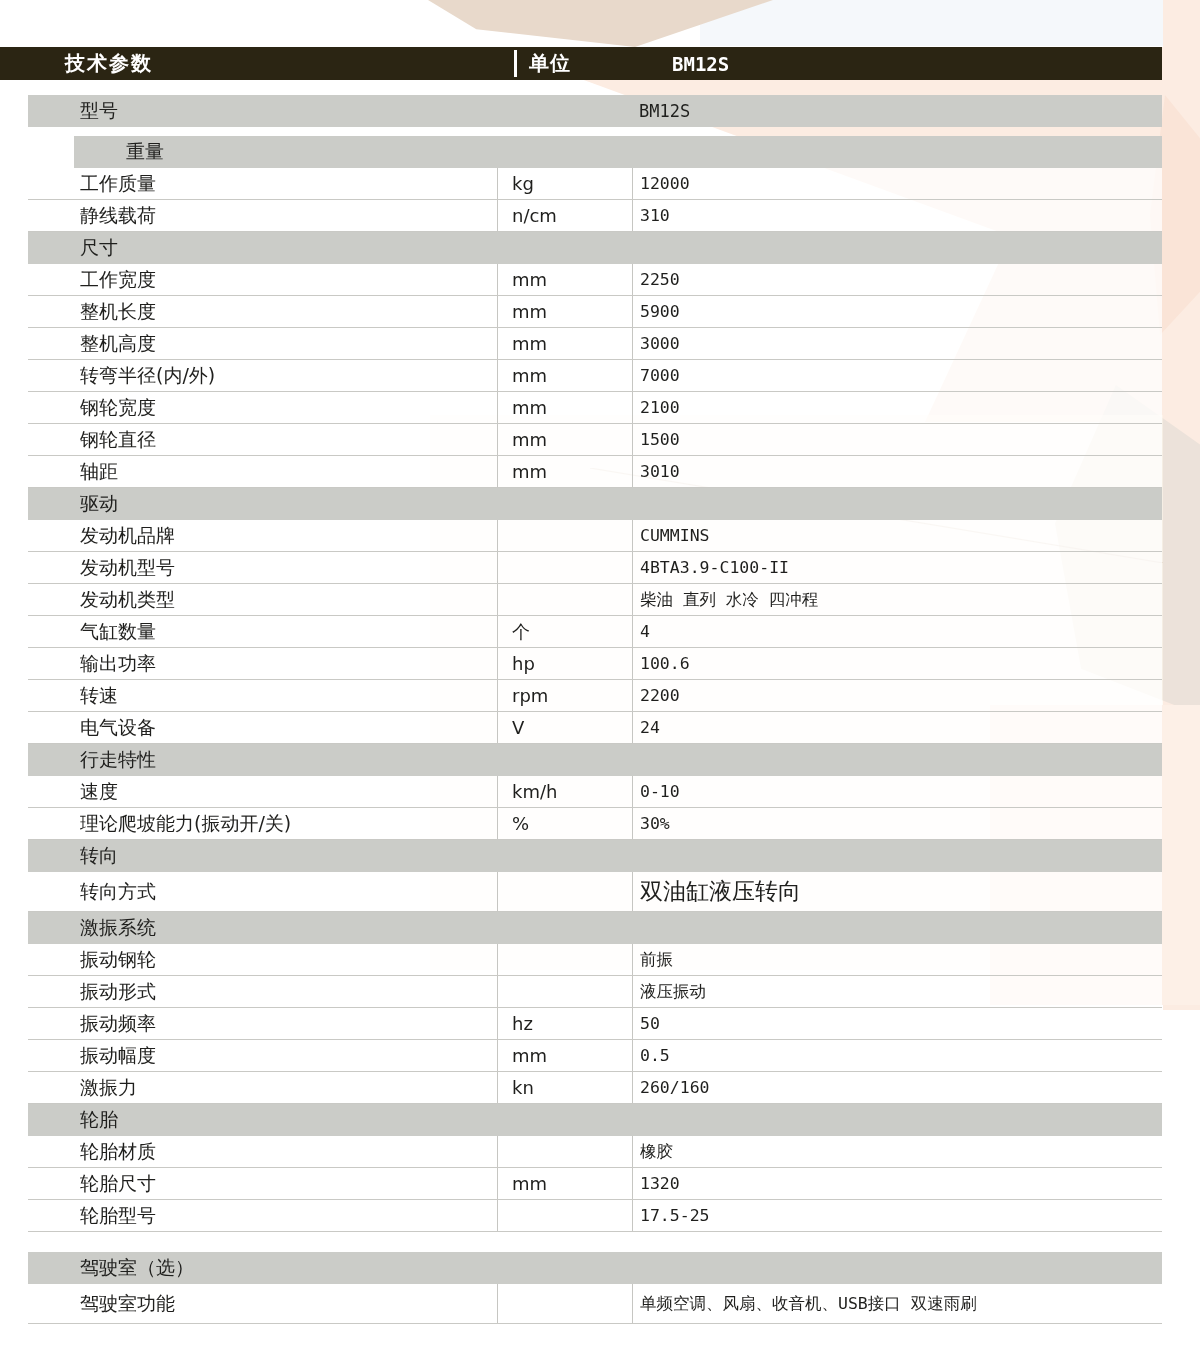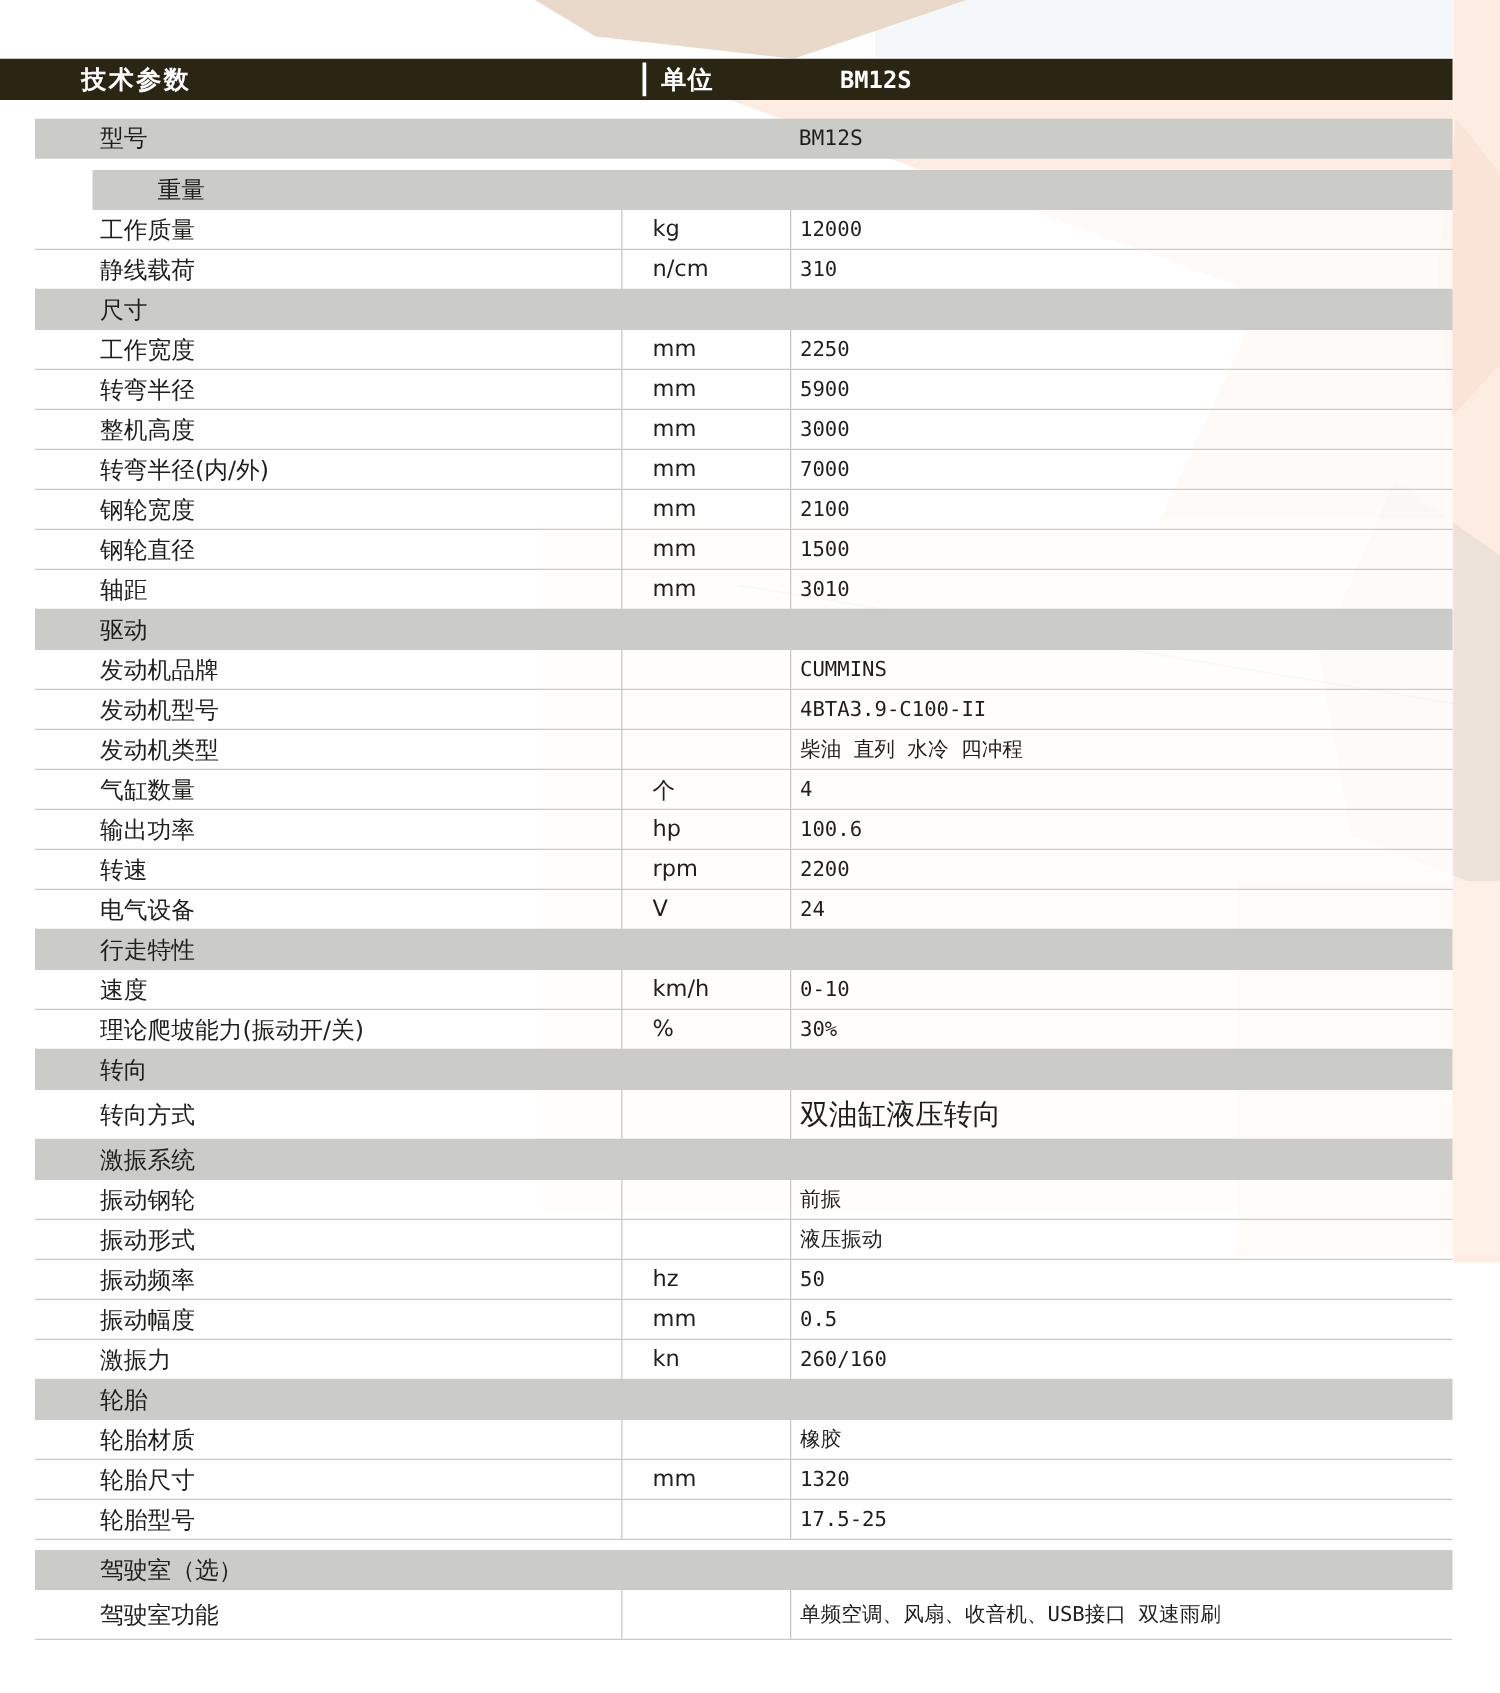--- a/index.html
+++ b/index.html
@@ -53,21 +53,21 @@
   .th-param{flex:0 0 497px;box-sizing:border-box;padding-left:65px;font-size:20px;letter-spacing:2px;}
   .th-unit{flex:0 0 135px;box-sizing:border-box;border-left:3px solid #ffffff;
     padding-left:12px;font-size:20px;letter-spacing:1px;}
   .th-value{flex:1;box-sizing:border-box;padding-left:6px;font-size:19px;
     font-family:"DejaVu Sans Mono","Liberation Mono",monospace;}
 
   .tbody{margin:15px 0 0 28px;width:1134px;}
   .row{display:flex;box-sizing:border-box;}
   .row .cell{box-sizing:border-box;display:flex;align-items:center;overflow:hidden;white-space:nowrap;}
   .c-label{flex:0 0 469px;padding-left:52px;font-size:19px;}
-  .c-unit{flex:0 0 135px;padding-left:24px;font-size:18px;}
+  .c-unit{flex:0 0 135px;padding-left:14px;font-size:18px;}
   .c-value{flex:1;padding-left:7px;font-size:16.5px;
     font-family:"DejaVu Sans Mono","Liberation Mono",monospace;}
 
   .row.section{height:32px;background:var(--section-bg);}
   .row.section .c-unit{padding-left:14px;}
   .row.section .c-value{font-size:17px;}
 
   .row.data{height:32px;background:rgba(255,255,255,0.74);
     border-bottom:1px solid var(--row-border);justify-content:space-between;}
   .row.data .c-unit{border-left:1px solid var(--cell-line);}
@@ -125,21 +125,21 @@
     <div class="cell c-label">尺寸</div>
     <div class="cell c-unit"></div>
     <div class="cell c-value"></div>
   </div>
         <div class="row data">
     <div class="cell c-label">工作宽度</div>
     <div class="cell c-unit">mm</div>
     <div class="cell c-value">2250</div>
   </div>
         <div class="row data">
-    <div class="cell c-label">转弯半径</div>
+    <div class="cell c-label">整机长度</div>
     <div class="cell c-unit">mm</div>
     <div class="cell c-value">5900</div>
   </div>
         <div class="row data">
     <div class="cell c-label">整机高度</div>
     <div class="cell c-unit">mm</div>
     <div class="cell c-value">3000</div>
   </div>
         <div class="row data">
     <div class="cell c-label">转弯半径(内/外)</div>
@@ -269,21 +269,21 @@
         <div class="row data">
     <div class="cell c-label">轮胎尺寸</div>
     <div class="cell c-unit">mm</div>
     <div class="cell c-value">1320</div>
   </div>
         <div class="row data">
     <div class="cell c-label">轮胎型号</div>
     <div class="cell c-unit"></div>
     <div class="cell c-value">17.5-25</div>
   </div>
-        <div class="row section" style="margin-top: 8px;">
+        <div class="row section" style="margin-top: 20px;">
     <div class="cell c-label">驾驶室（选）</div>
     <div class="cell c-unit"></div>
     <div class="cell c-value"></div>
   </div>
         <div class="row data tall">
     <div class="cell c-label">驾驶室功能</div>
     <div class="cell c-unit"></div>
     <div class="cell c-value">单频空调、风扇、收音机、USB接口 双速雨刷</div>
   </div>
       </div>

